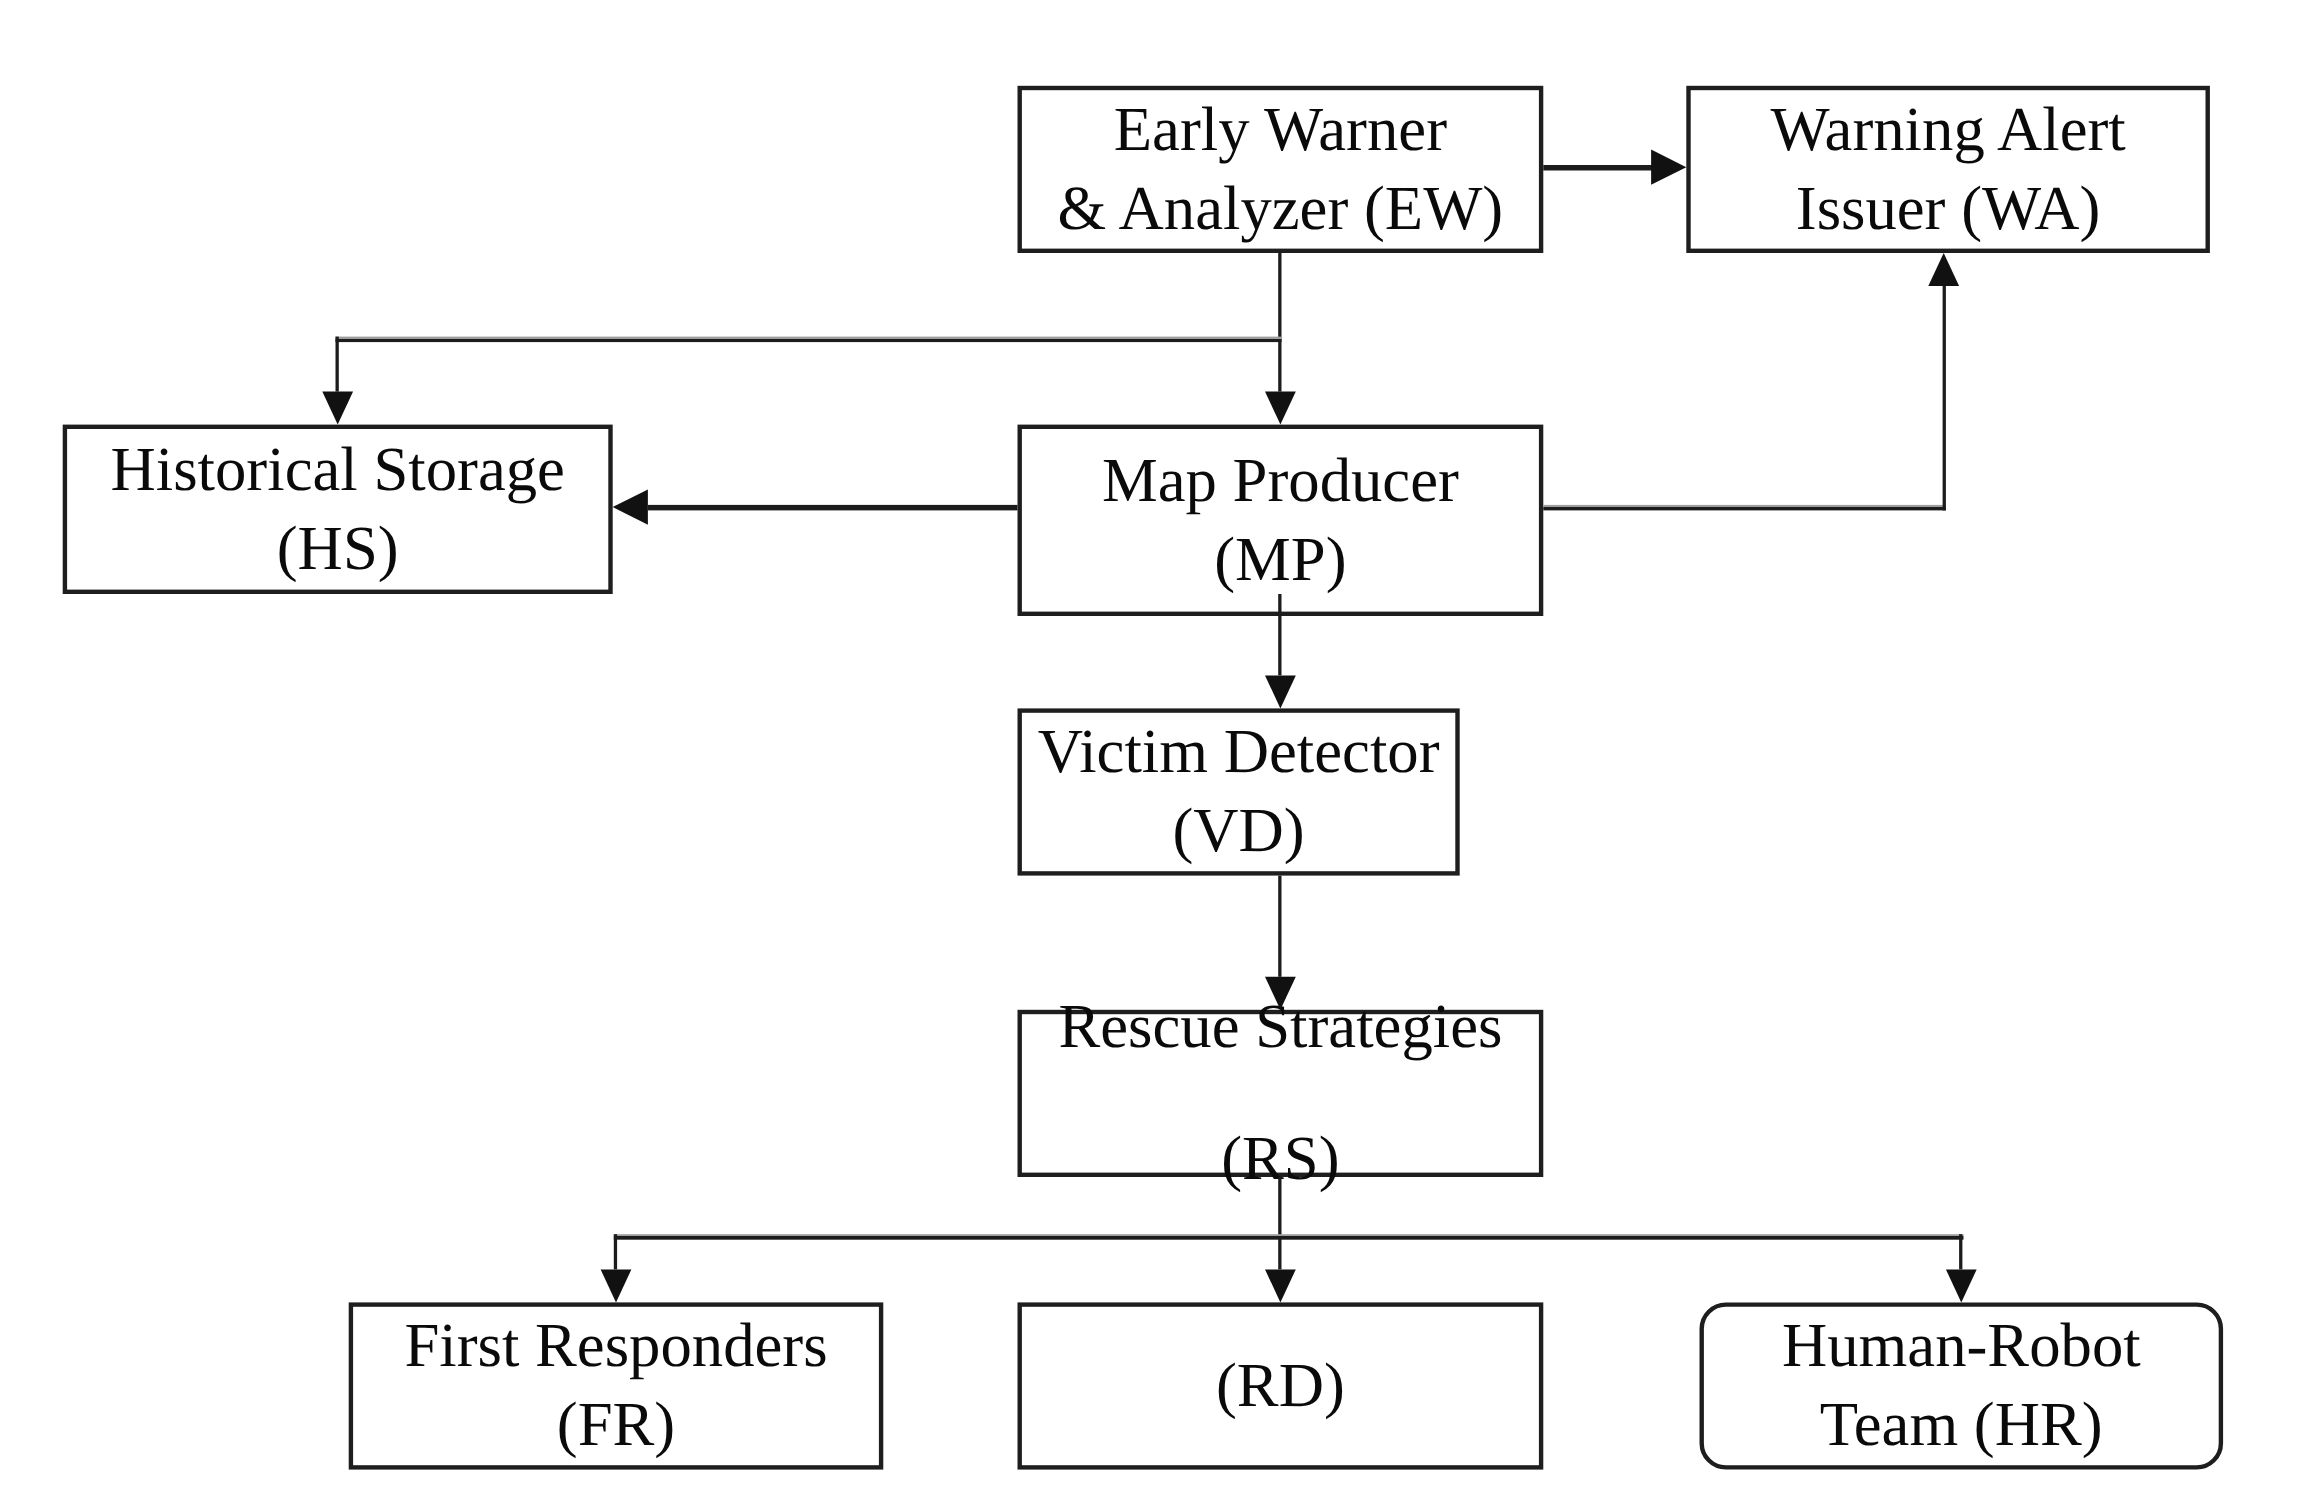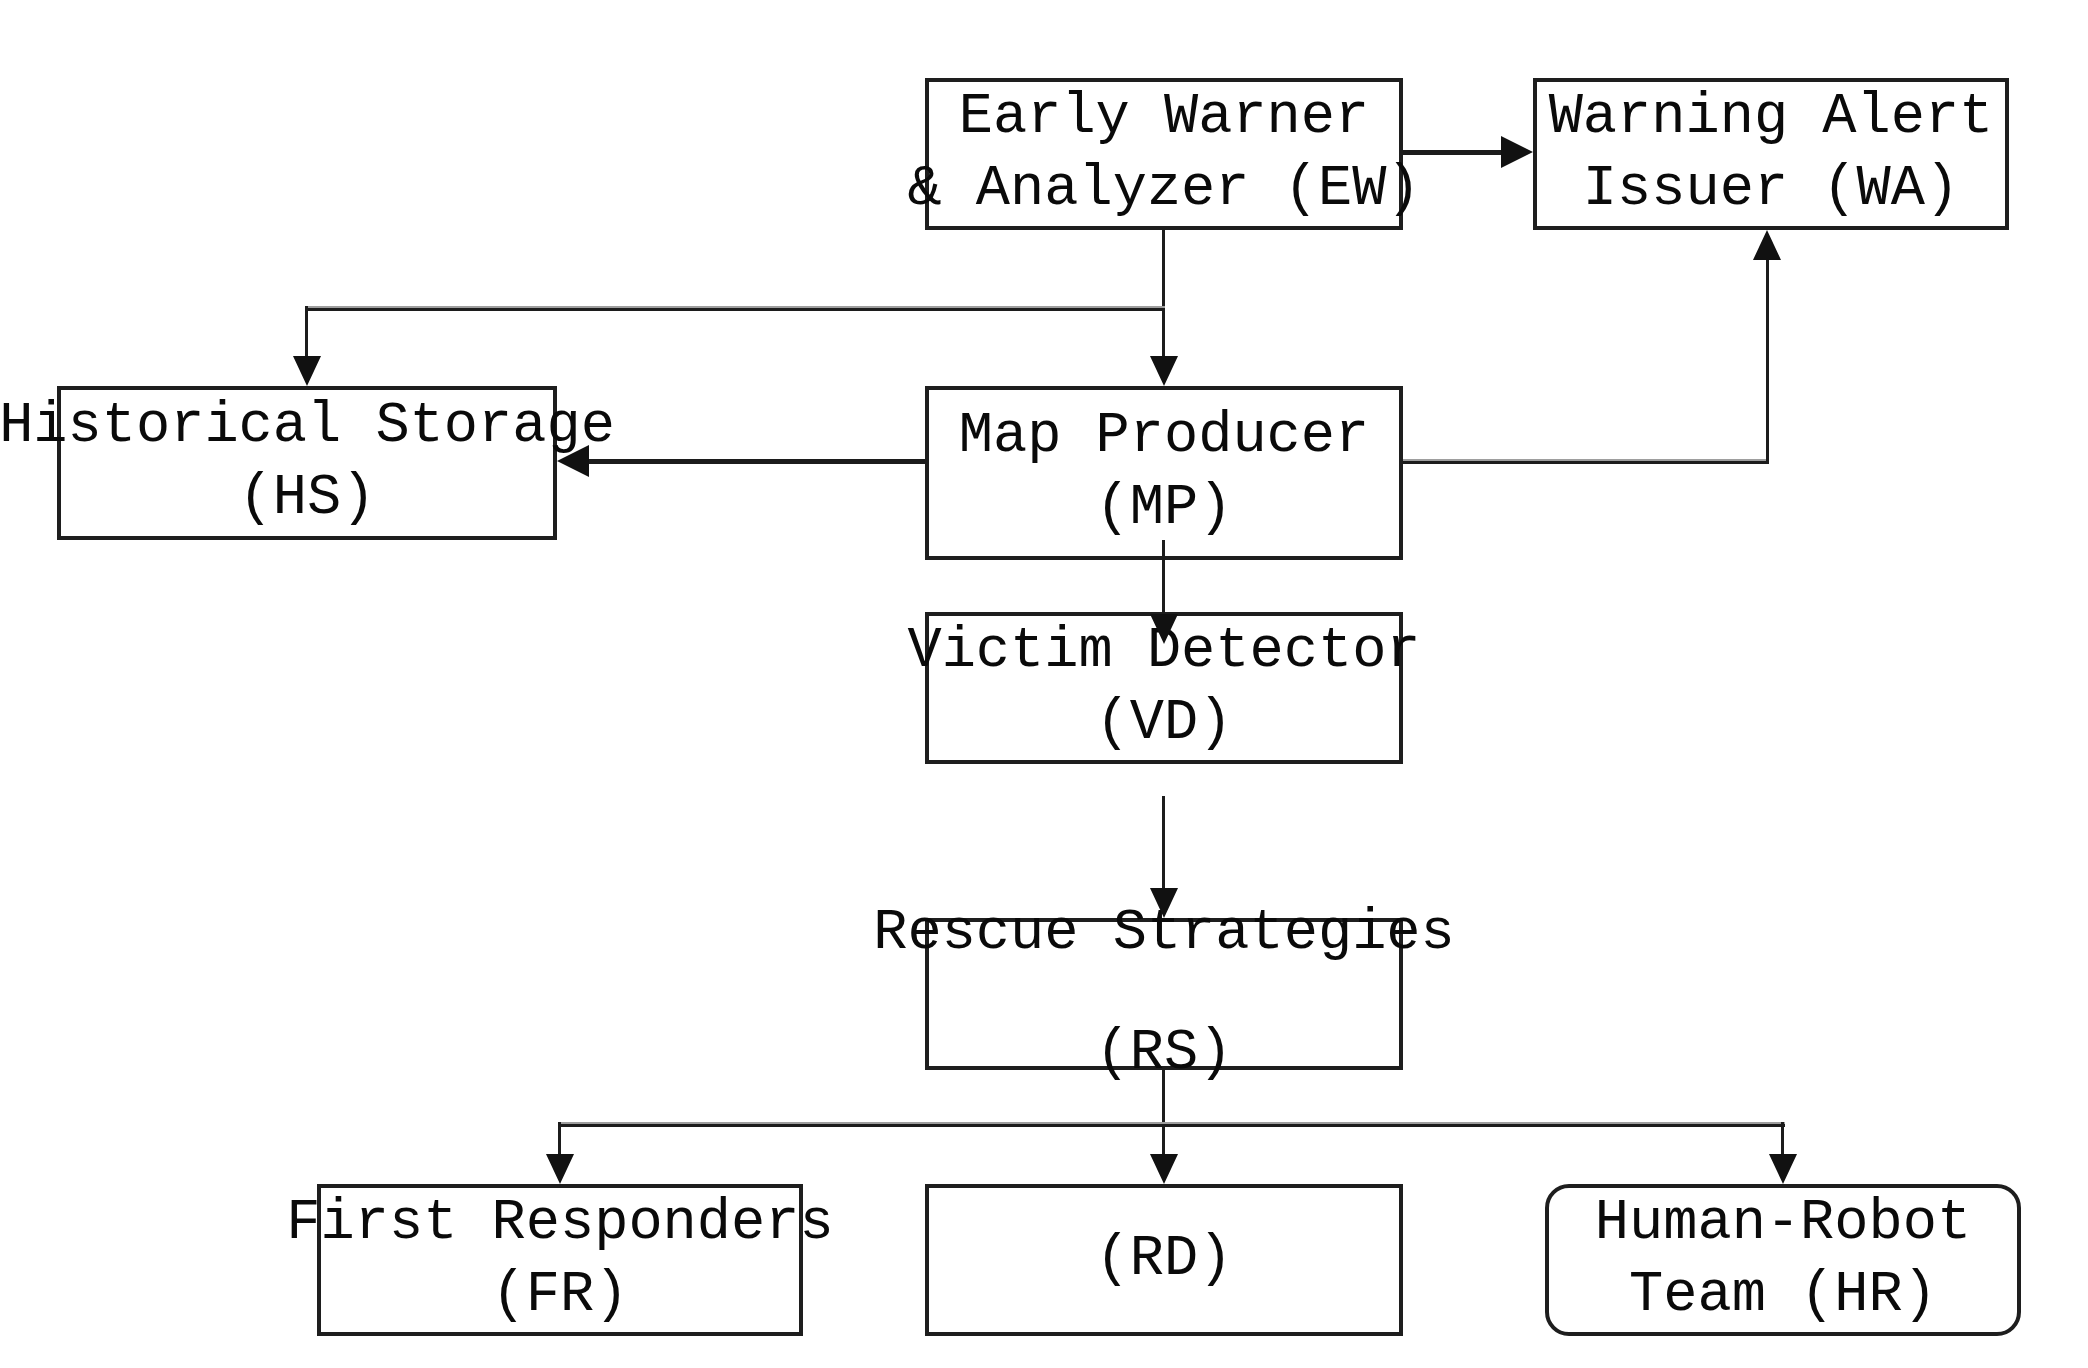--- a/index.html
+++ b/index.html
@@ -5,21 +5,21 @@
   html, body {
     margin: 0;
     padding: 0;
     background: #ffffff;
   }
   #canvas {
     position: relative;
     width: 2088px;
     height: 1368px;
     background: #ffffff;
-    font-family: Liberation Mono, monospace;
+    font-family: Liberation Serif, serif;
     overflow: hidden;
   }
   .node {
     position: absolute;
     box-sizing: border-box;
     border: 4px solid #1e1e1e;
     background: #ffffff;
     display: flex;
     flex-direction: column;
     align-items: center;
@@ -28,21 +28,21 @@
     font-size: 57px;
     line-height: 1.26;
     color: #0a0a0a;
     white-space: nowrap;
   }
   
   #ew { left: 925px;  top: 78px;   width: 478px; height: 152px; }
   #wa { left: 1533px; top: 78px;   width: 476px; height: 152px; }
   #hs { left: 57px;   top: 386px;  width: 500px; height: 154px; }
   #mp { left: 925px;  top: 386px;  width: 478px; height: 174px; }
-  #vd { left: 925px;  top: 612px;  width: 478px; height: 152px; }
+  #vd { left: 925px;  top: 644px;  width: 402px; height: 152px; }
   #rs { left: 925px;  top: 918px;  width: 478px; height: 152px; gap: 48px; }
   #fr { left: 317px;  top: 1184px; width: 486px; height: 152px; text-align: center; }
   #rd { left: 925px;  top: 1184px; width: 478px; height: 152px; }
   #hr { left: 1545px; top: 1184px; width: 476px; height: 152px; border-radius: 24px; }
 
   
   .seg { position: absolute; }
   .h {
     height: 5px;
     background: linear-gradient(to bottom, #9e9e9e 0, #9e9e9e 2px, #1c1c1c 2px, #1c1c1c 100%);

